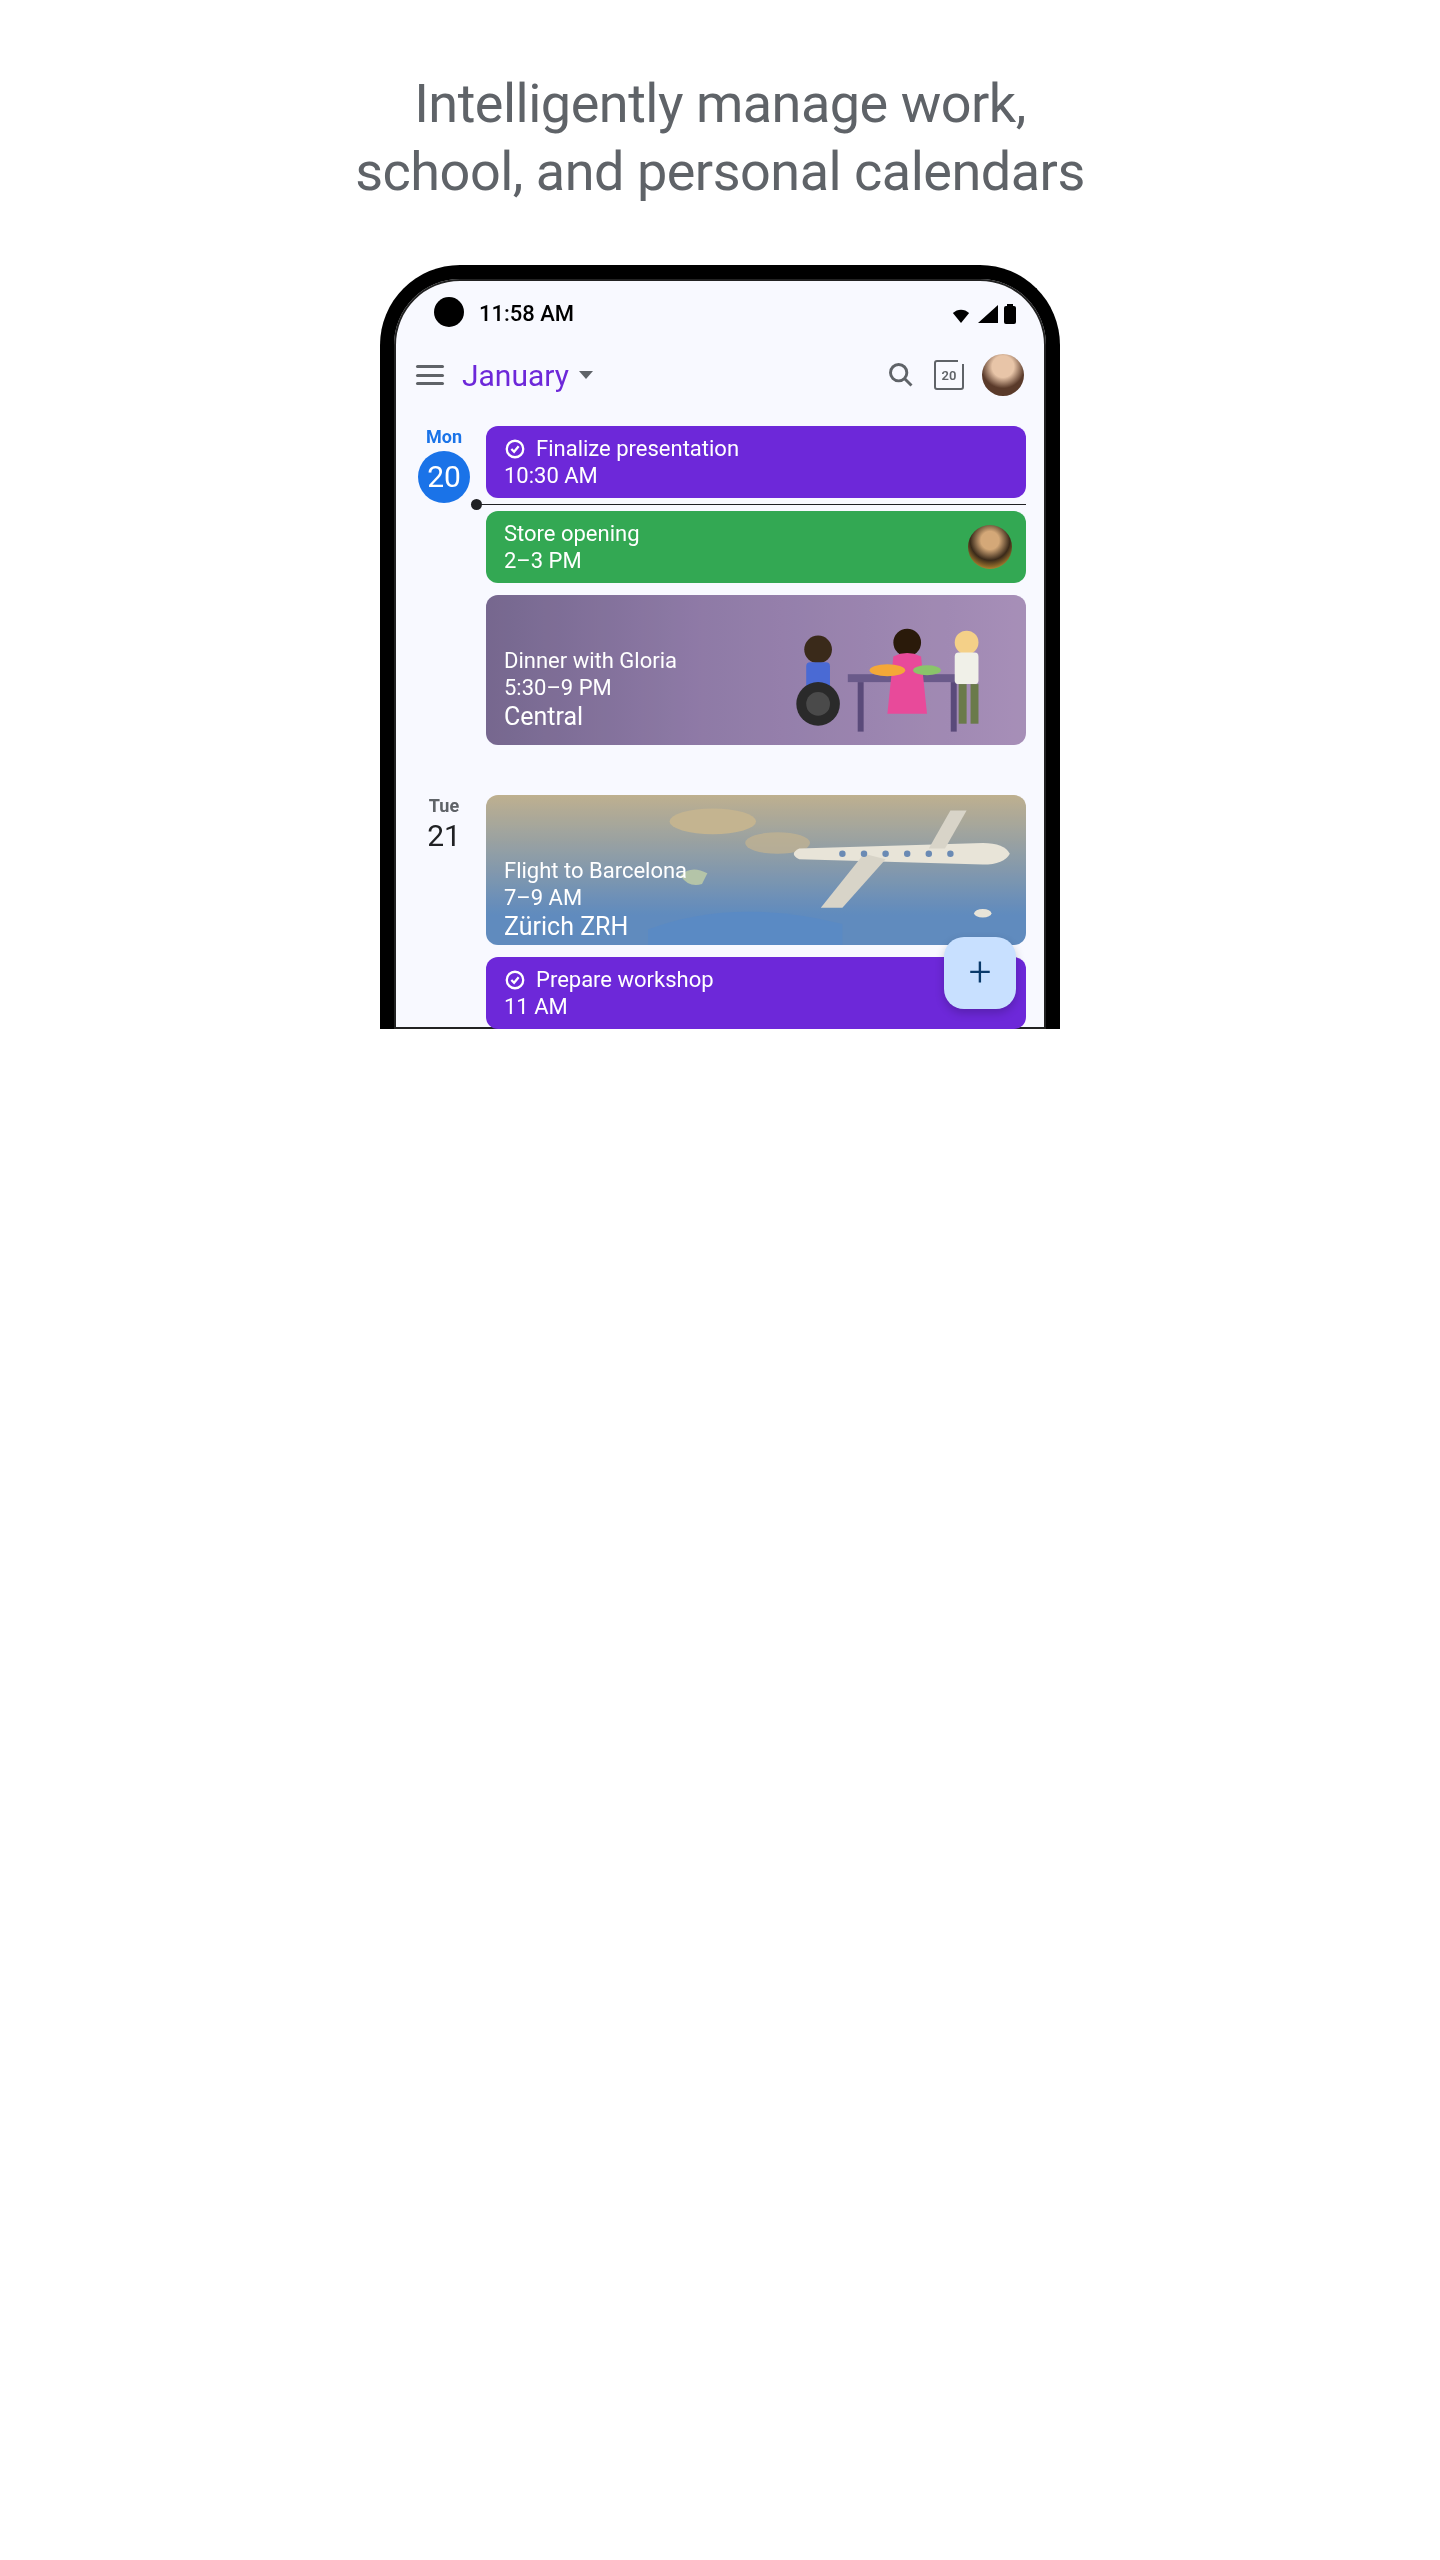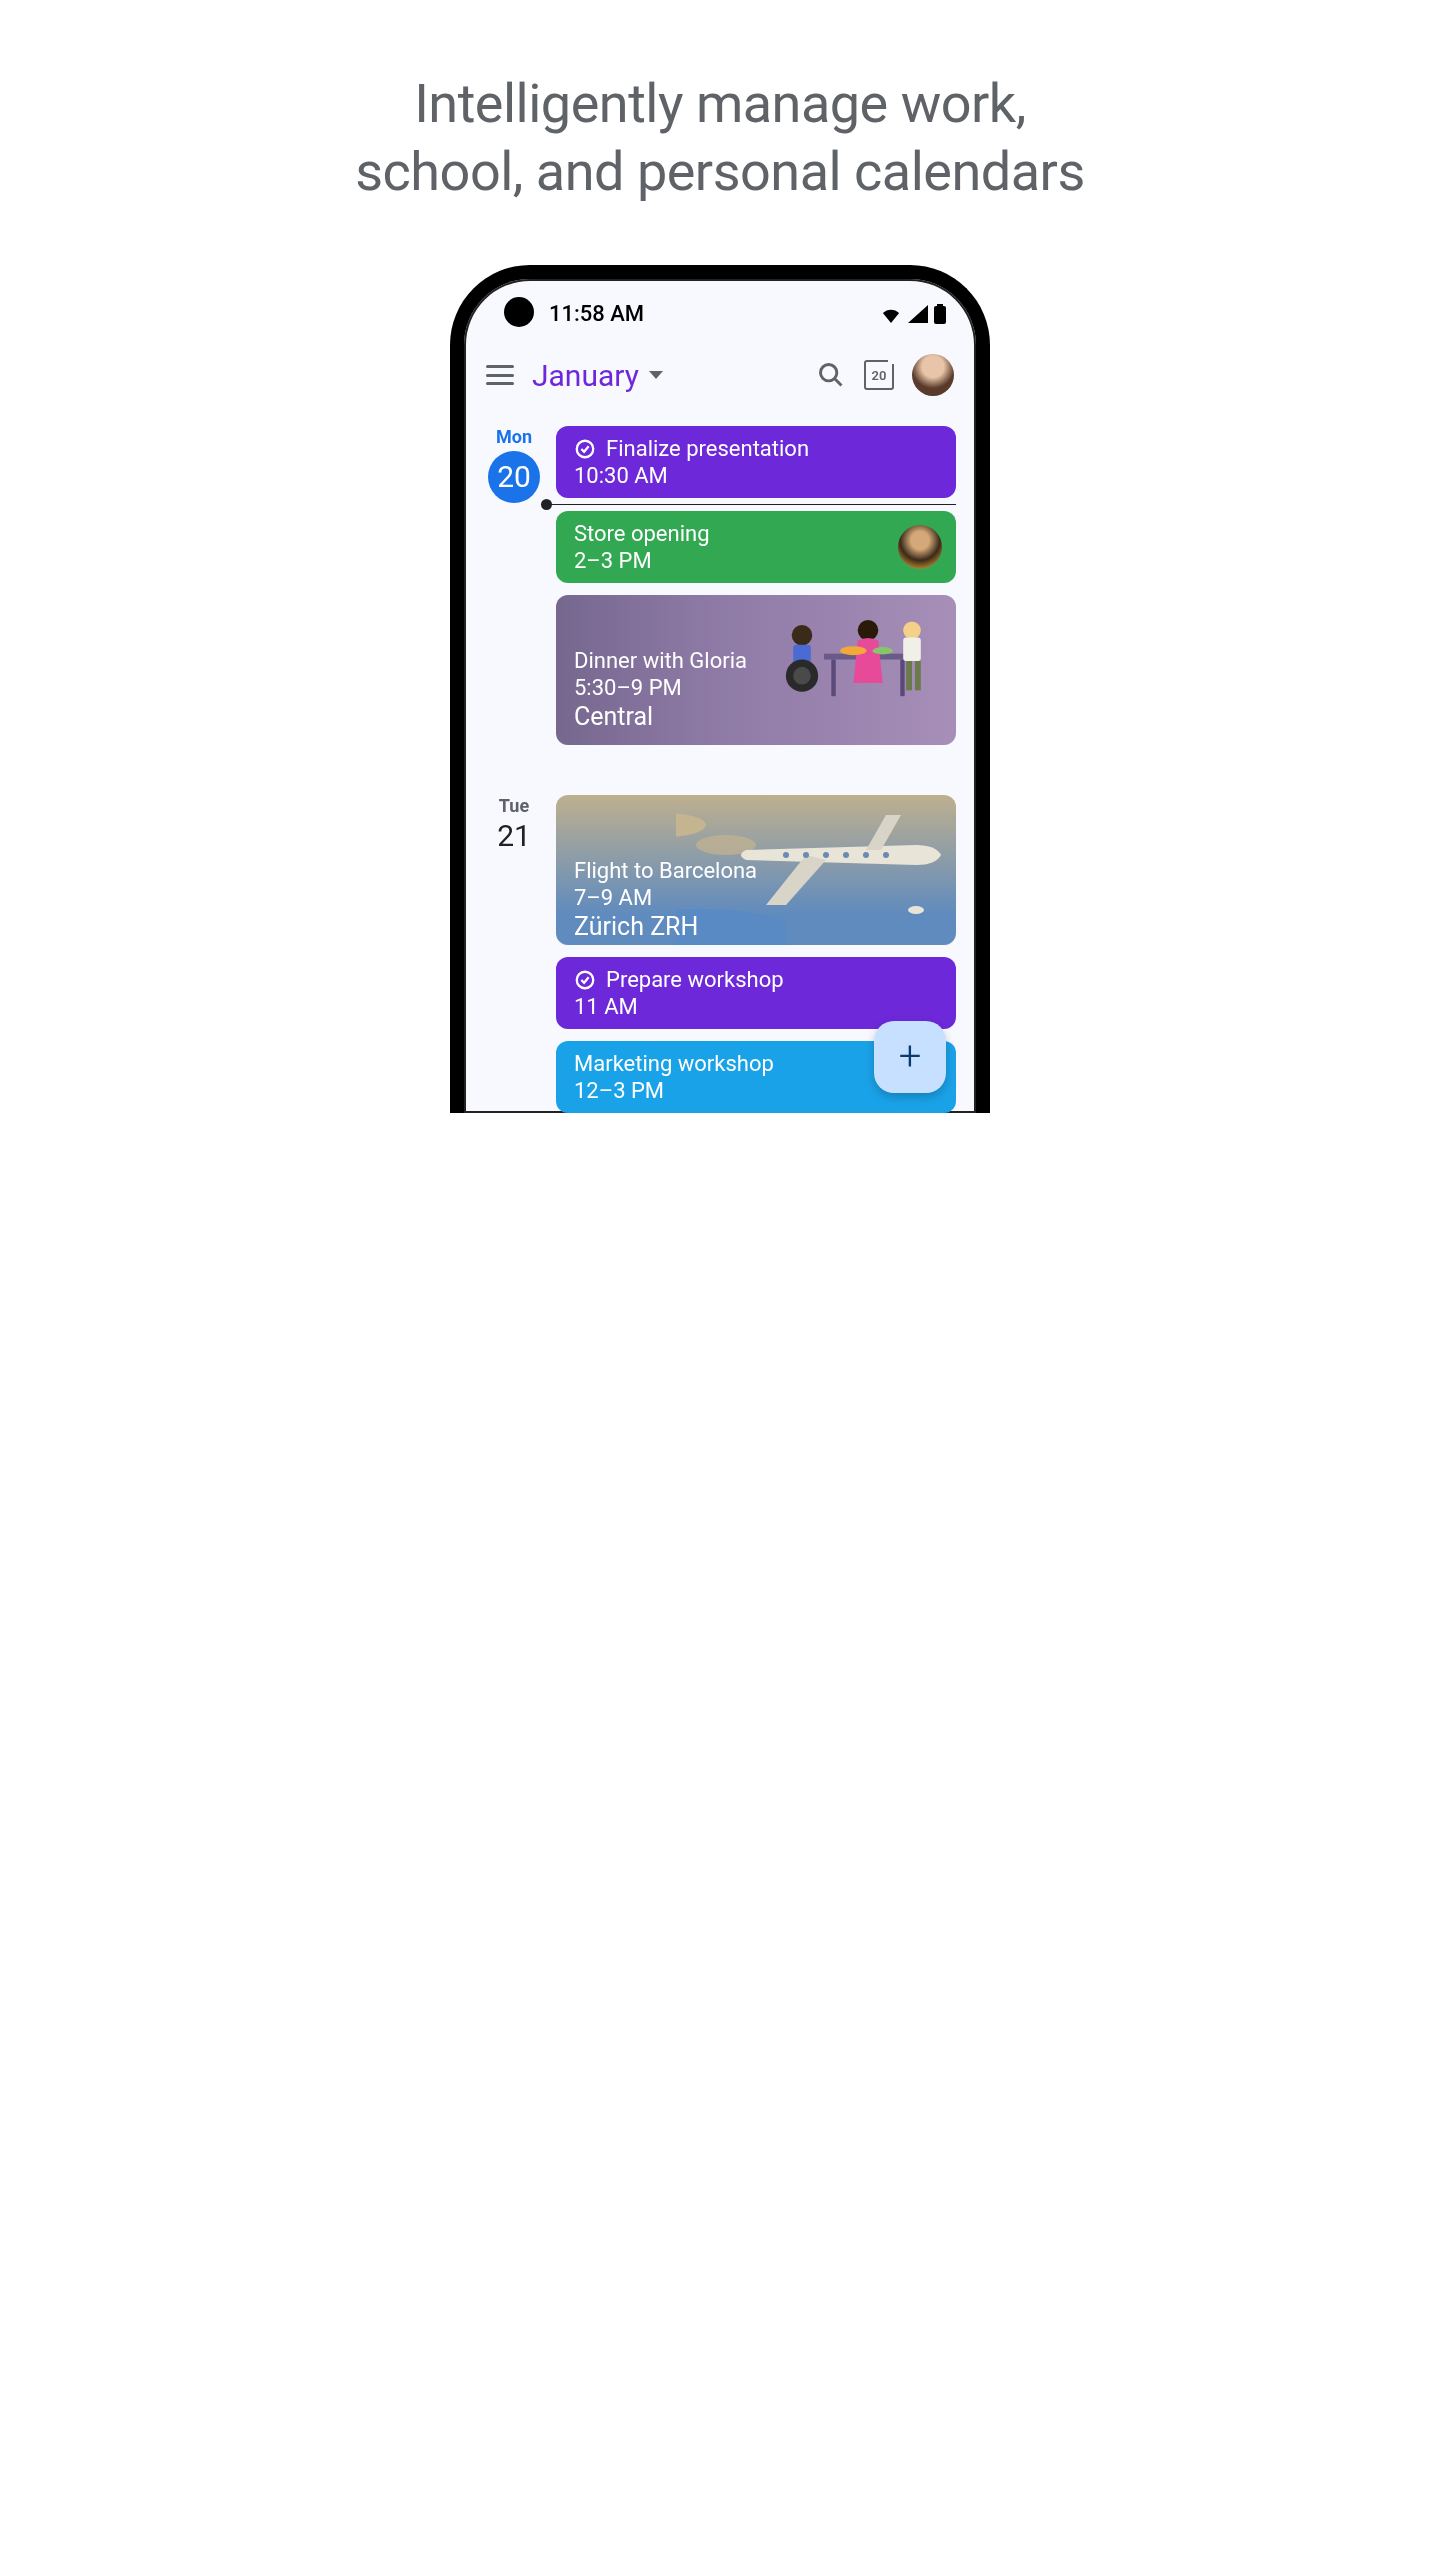--- a/index.html
+++ b/index.html
@@ -13,21 +13,21 @@
   .headline {
     text-align: center;
     font-size: 54px;
     font-weight: 400;
     color: #5f6368;
     line-height: 1.25;
     padding: 70px 40px 60px;
     letter-spacing: -0.5px;
   }
   .phone-frame {
-    width: 540px;
+    width: 680px;
     margin: 0 auto;
     border: 14px solid #000;
     border-bottom: none;
     border-radius: 80px 80px 0 0;
     background: #f8f9ff;
     position: relative;
     overflow: hidden;
     box-shadow: inset 0 0 0 2px #222;
   }
   .phone-frame::after {
@@ -360,24 +360,20 @@
         <div class="event event-purple">
           <div class="event-title">
             <svg class="task-icon" viewBox="0 0 24 24" fill="none" stroke="#fff" stroke-width="2.5">
                 <circle cx="12" cy="12" r="9"></circle>
                 <path d="M8 12l3 3 5-6"></path>
               </svg>
             <span>Prepare workshop</span>
           </div>
           <div class="event-time">11 AM</div>
         </div>
-        <div class="event event-blue">
-          <div class="event-title">Marketing workshop</div>
-          <div class="event-time">12–3 PM</div>
-        </div>
       </div>
     </div>
 
   </div>
 
   <div class="fab">
     <span class="fab-plus">+</span>
   </div>
 </div>
 

